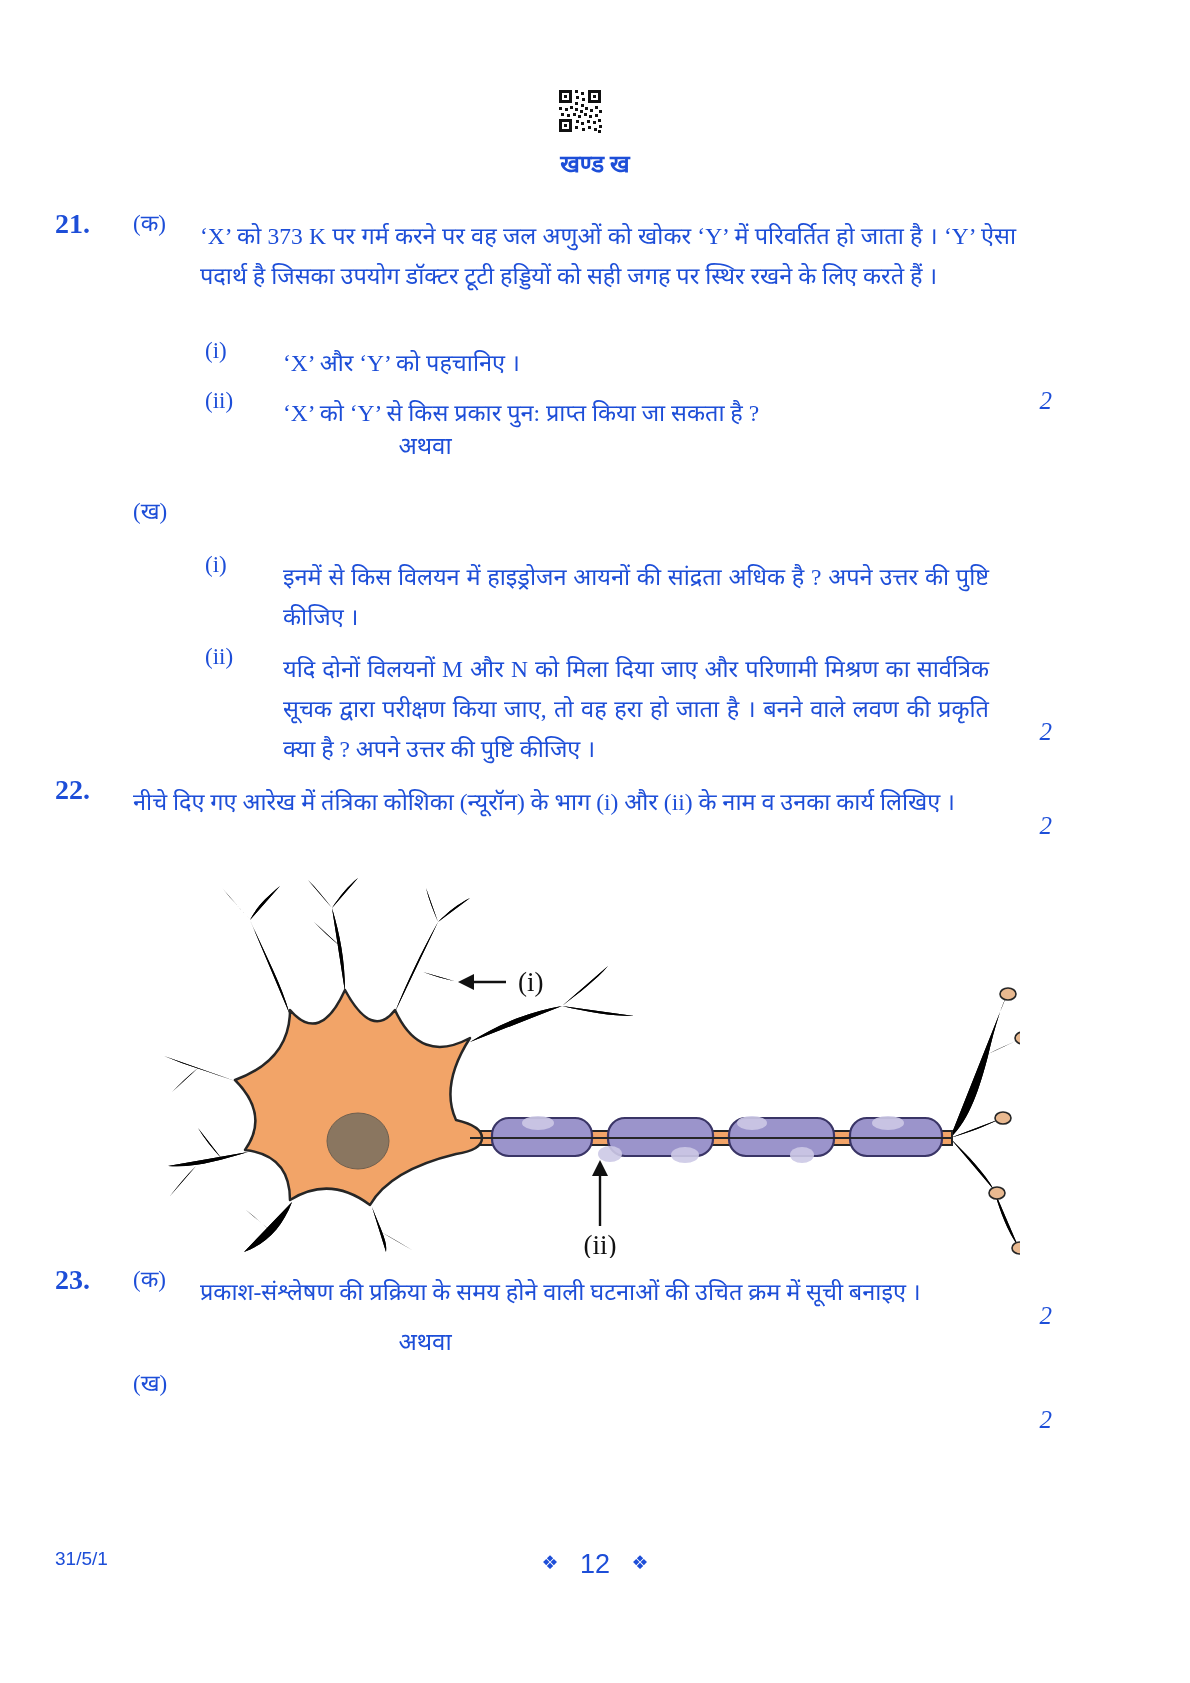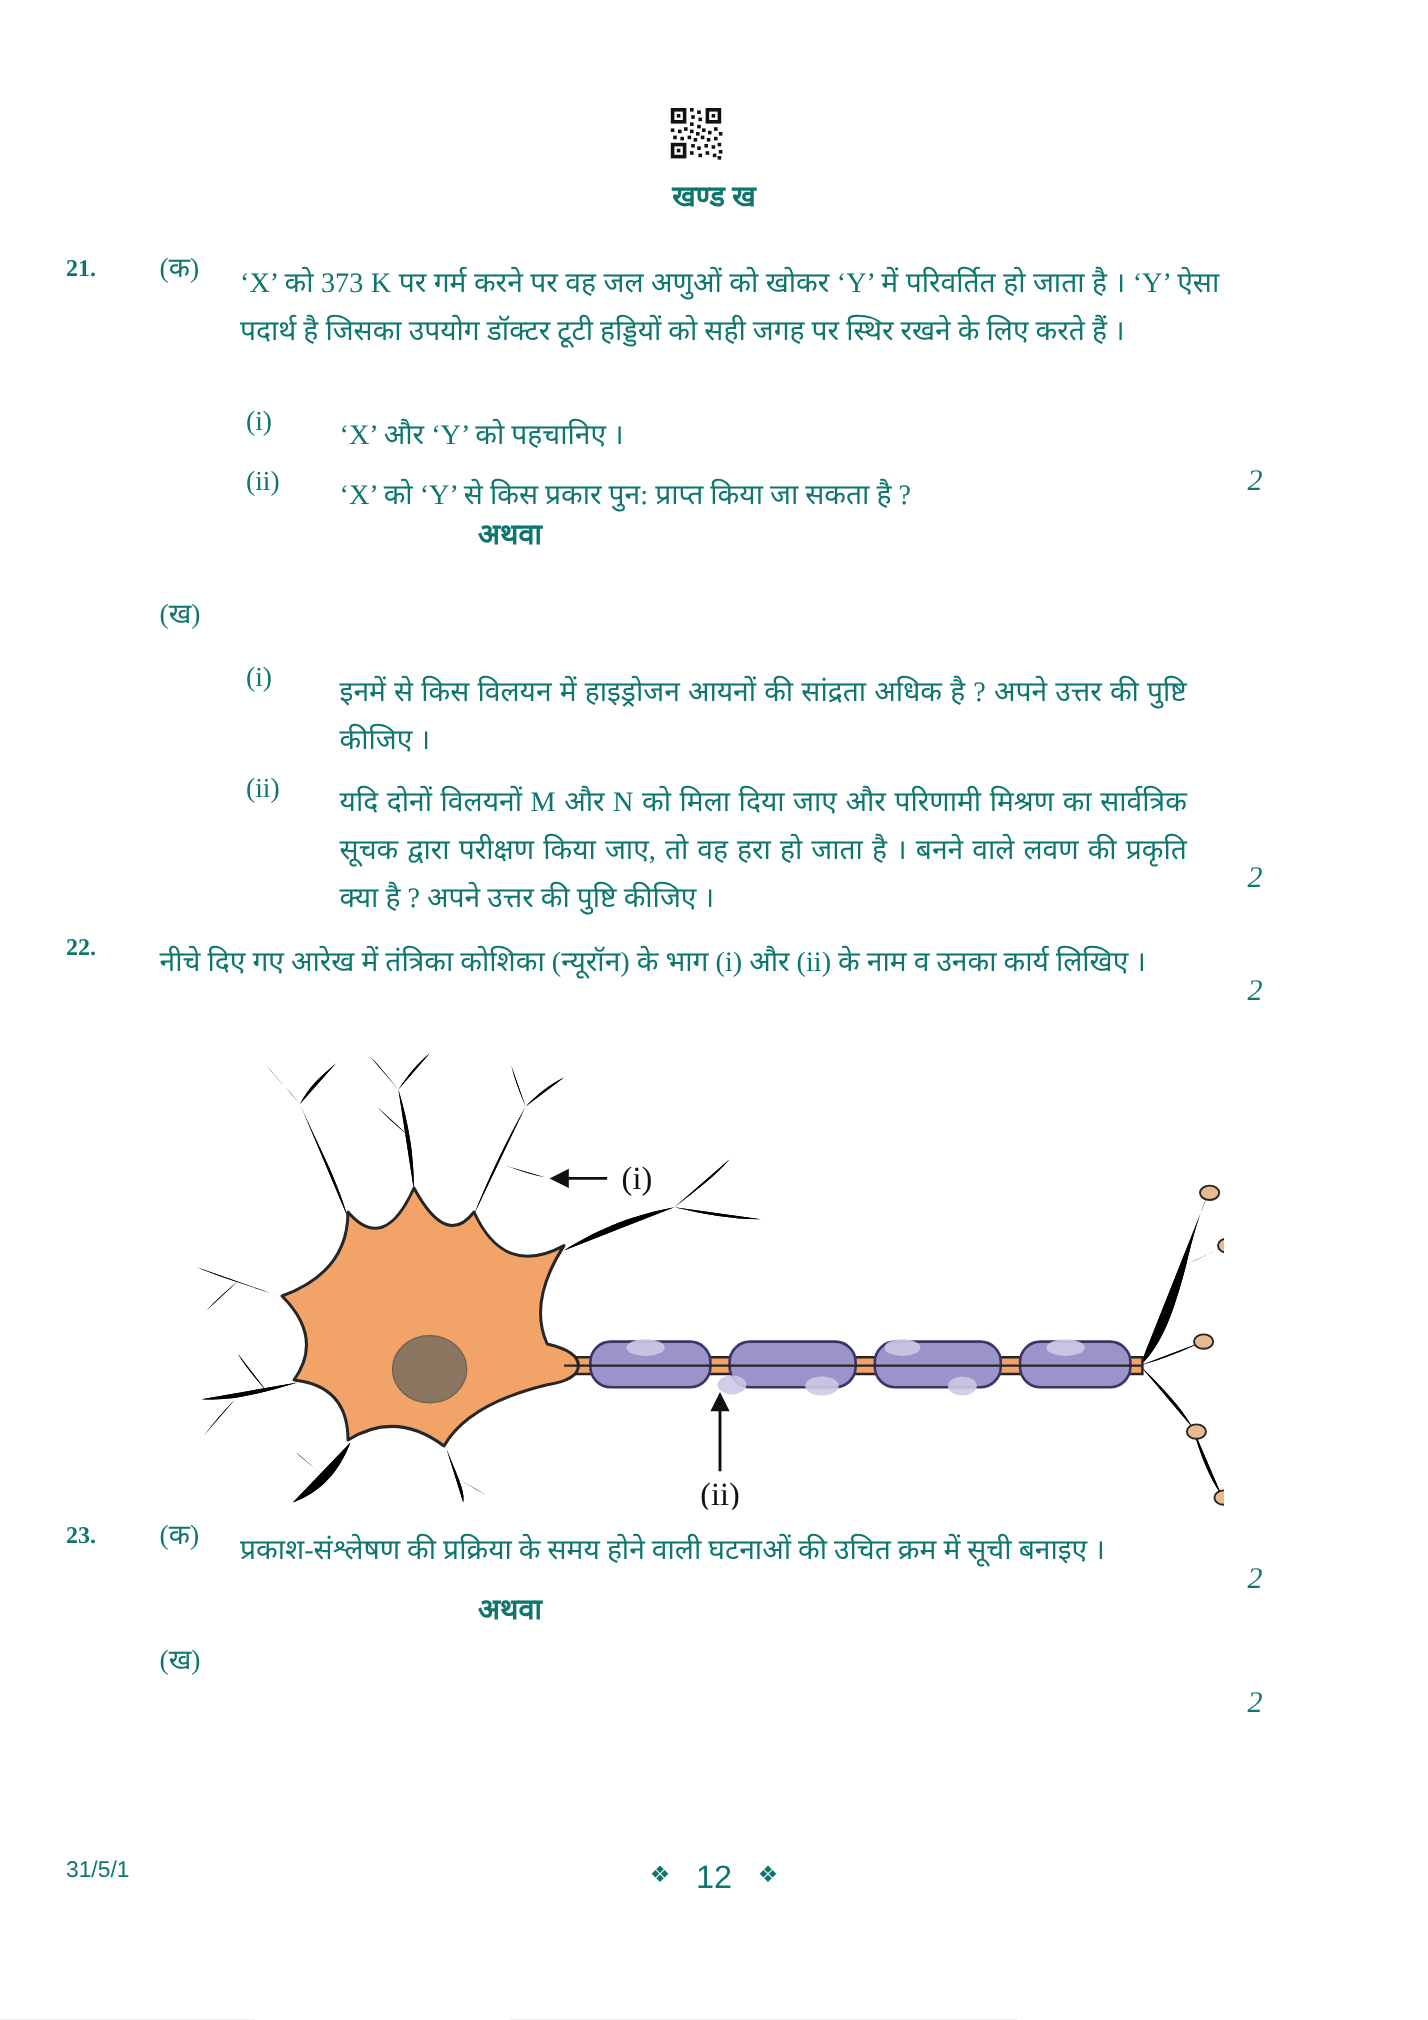--- a/index.html
+++ b/index.html
@@ -1,25 +1,25 @@
 <!DOCTYPE html>
 <html><head>
 <meta charset="utf-8">
 <style>
   html,body{margin:0;padding:0;background:#e8e8e8;}
   #page{position:relative;width:1190px;height:1683px;background:#ffffff;margin:0 auto;
-        font-family:"Liberation Serif",serif;color:#0f766e;overflow:hidden;}
+        font-family:"Liberation Serif",serif;color:#1d4ed8;overflow:hidden;}
   .abs{position:absolute;}
   .dev{font-size:23.5px;line-height:40px;margin-top:12px;}
   .para{text-align:justify;}
   .nowrap{white-space:nowrap;}
-  .qnum{font-weight:bold;font-size:20px;line-height:40px;}
+  .qnum{font-weight:bold;font-size:28px;line-height:40px;}
   .sub{font-size:23px;line-height:40px;}
   .marks{font-style:italic;font-size:25px;line-height:40px;width:52px;text-align:right;}
-  .or{font-weight:bold;font-size:24px;line-height:36px;width:170px;text-align:center;}
+  .or{font-weight:normal;font-size:24px;line-height:36px;width:170px;text-align:center;}
   #section-title{left:0;top:146px;width:100%;text-align:center;font-weight:bold;font-size:24px;}
   #footer-code{left:55px;top:1548px;font-family:"Liberation Sans",sans-serif;font-size:19px;font-weight:500;}
   #footer-page{left:0;top:1548px;width:100%;text-align:center;font-family:"Liberation Sans",sans-serif;font-size:27px;}
   .orn{display:inline-block;position:relative;width:40px;height:26px;vertical-align:middle;}
   .orn .bar{position:absolute;left:0;right:0;top:12px;height:2px;background:#111;}
   .orn .star{position:absolute;left:0;right:0;top:-2px;text-align:center;font-size:19px;background:#fff;line-height:26px;}
   .pgnum{display:inline-block;margin:0 10px;vertical-align:middle;}
   svg text{font-family:"Liberation Serif",serif;}
 </style>
 </head>

